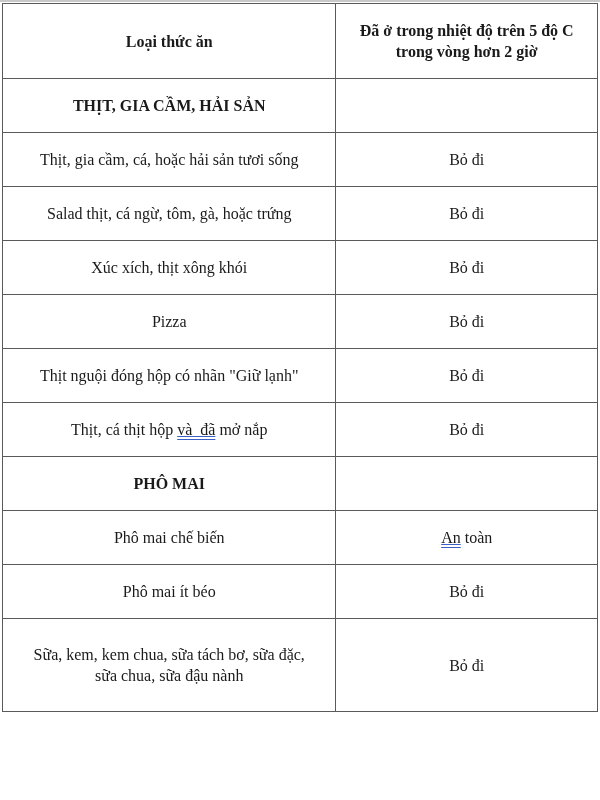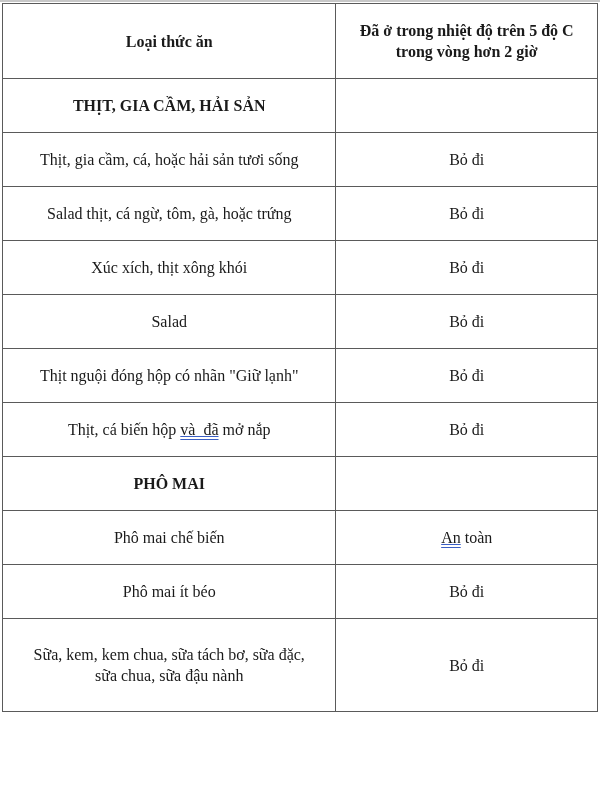--- a/index.html
+++ b/index.html
@@ -54,29 +54,29 @@
   </tr>
   <tr class="row">
     <td>Salad thịt, cá ngừ, tôm, gà, hoặc trứng</td>
     <td>Bỏ đi</td>
   </tr>
   <tr class="row">
     <td>Xúc xích, thịt xông khói</td>
     <td>Bỏ đi</td>
   </tr>
   <tr class="row">
-    <td>Salad</td>
+    <td>Pizza</td>
     <td>Bỏ đi</td>
   </tr>
   <tr class="row">
     <td>Thịt nguội đóng hộp có nhãn "Giữ lạnh"</td>
     <td>Bỏ đi</td>
   </tr>
   <tr class="row">
-    <td><span>Thịt, cá biến hộp </span><span class="squiggle" style="white-space:pre">và  đã</span><span> mở nắp</span></td>
+    <td><span>Thịt, cá thịt hộp </span><span class="squiggle" style="white-space:pre">và  đã</span><span> mở nắp</span></td>
     <td>Bỏ đi</td>
   </tr>
 
   <tr class="row">
     <td class="cat">PHÔ MAI</td>
     <td></td>
   </tr>
   <tr class="row">
     <td>Phô mai chế biến</td>
     <td><span class="squiggle">An</span><span> toàn</span></td>

